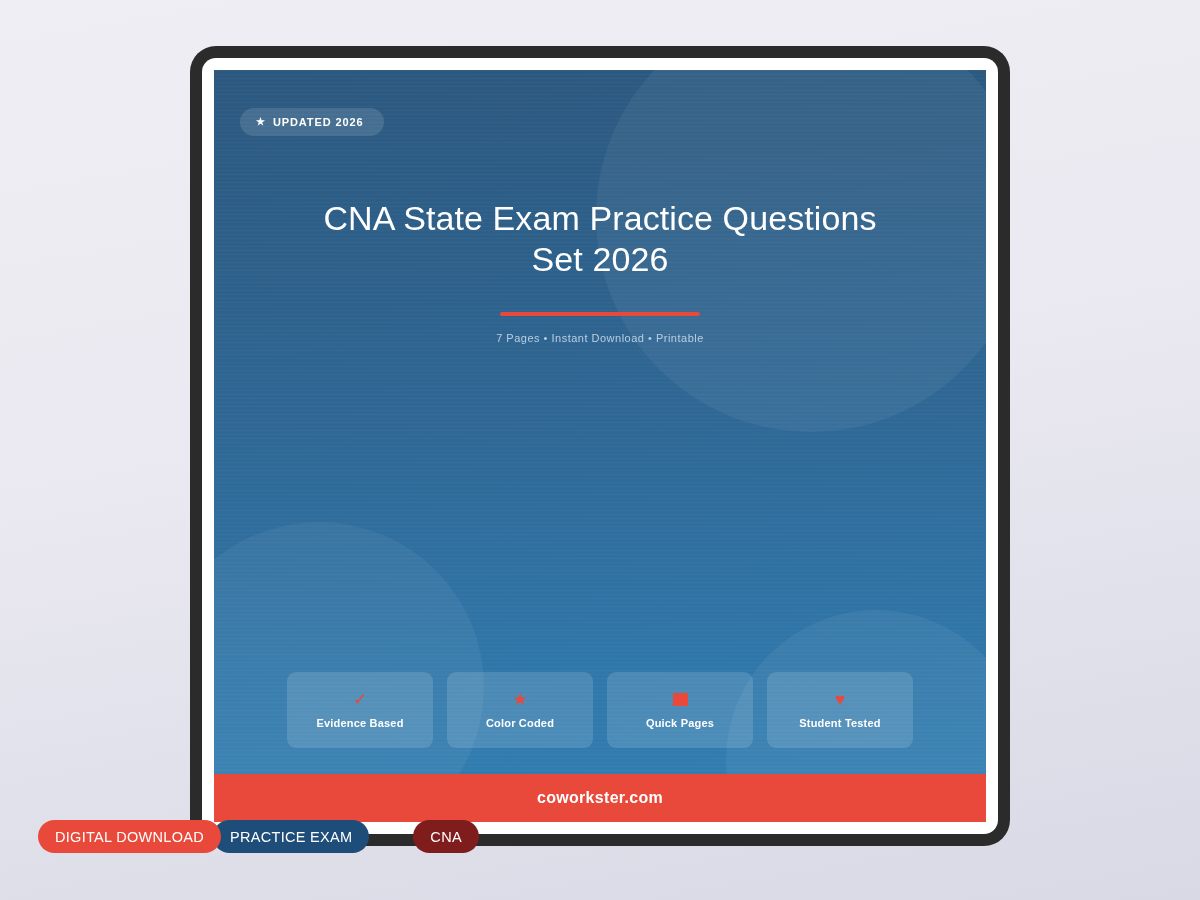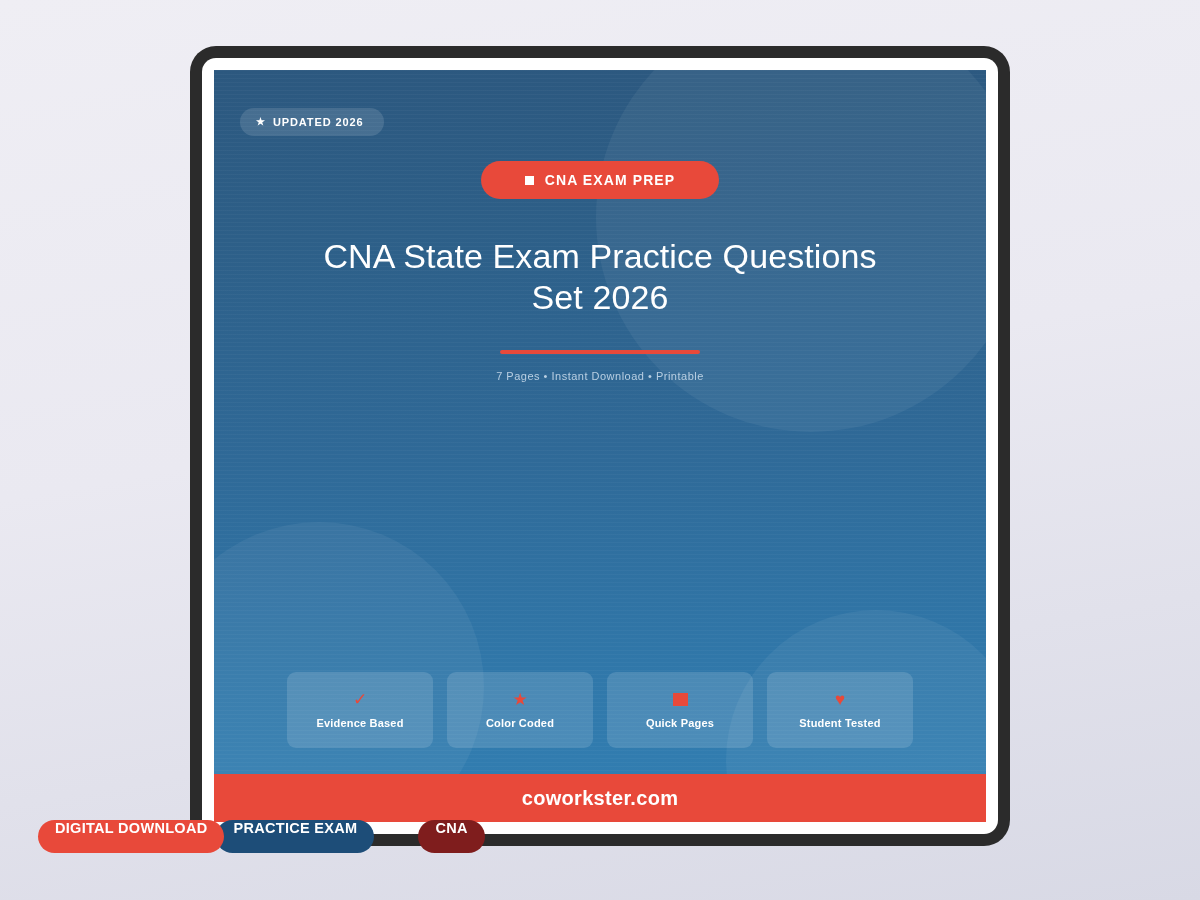--- a/index.html
+++ b/index.html
@@ -220,43 +220,44 @@
     z-index: 5;
     height: 48px;
     background: #e8493a;
     display: flex;
     align-items: center;
     justify-content: center;
     flex: 0 0 auto;
   }
   #footer-site {
     color: #ffffff;
-    font-size: 20px;
+    font-size: 16px;
     font-weight: bold;
     letter-spacing: 0.3px;
   }
 
   
   #tag-strip {
     position: absolute;
     left: 38px;
     top: 820px;
     height: 33px;
     z-index: 20;
     display: flex;
     align-items: center;
   }
   .tag-pill {
     height: 33px;
     border-radius: 17px;
     display: flex;
+    align-items: center;
     justify-content: center;
     color: #ffffff;
     font-size: 14.5px;
-    font-weight: bold;
+    font-weight: normal;
     letter-spacing: 0.3px;
     padding: 0 17px;
     white-space: nowrap;
   }
   #tag-digital-download { background: #e8493a; z-index: 3; }
   #tag-practice-test    { background: #1d4d78; z-index: 2; margin-left: -8px; }
   #tag-cna              { background: #7f1d1d; z-index: 1; margin-left: 44px; }
 </style>
 </head>
 <body>
@@ -271,24 +272,20 @@
 
       <div id="poster-texture"></div>
 
       <div id="updated-badge">
         <span class="star-glyph">★</span>
         <span>UPDATED 2026</span>
       </div>
 
       <div id="poster-body">
 
-        <div id="category-pill">
-          <span class="square-glyph"></span>
-          <span>CNA EXAM PREP</span>
-        </div>
 
         <h1 id="poster-title">CNA State Exam Practice Questions Set 2026</h1>
 
         <div id="title-divider"></div>
 
 
         <div id="poster-meta">7 Pages  •  Instant Download  •  Printable</div>
       </div>
 
       <div id="feature-cards">

